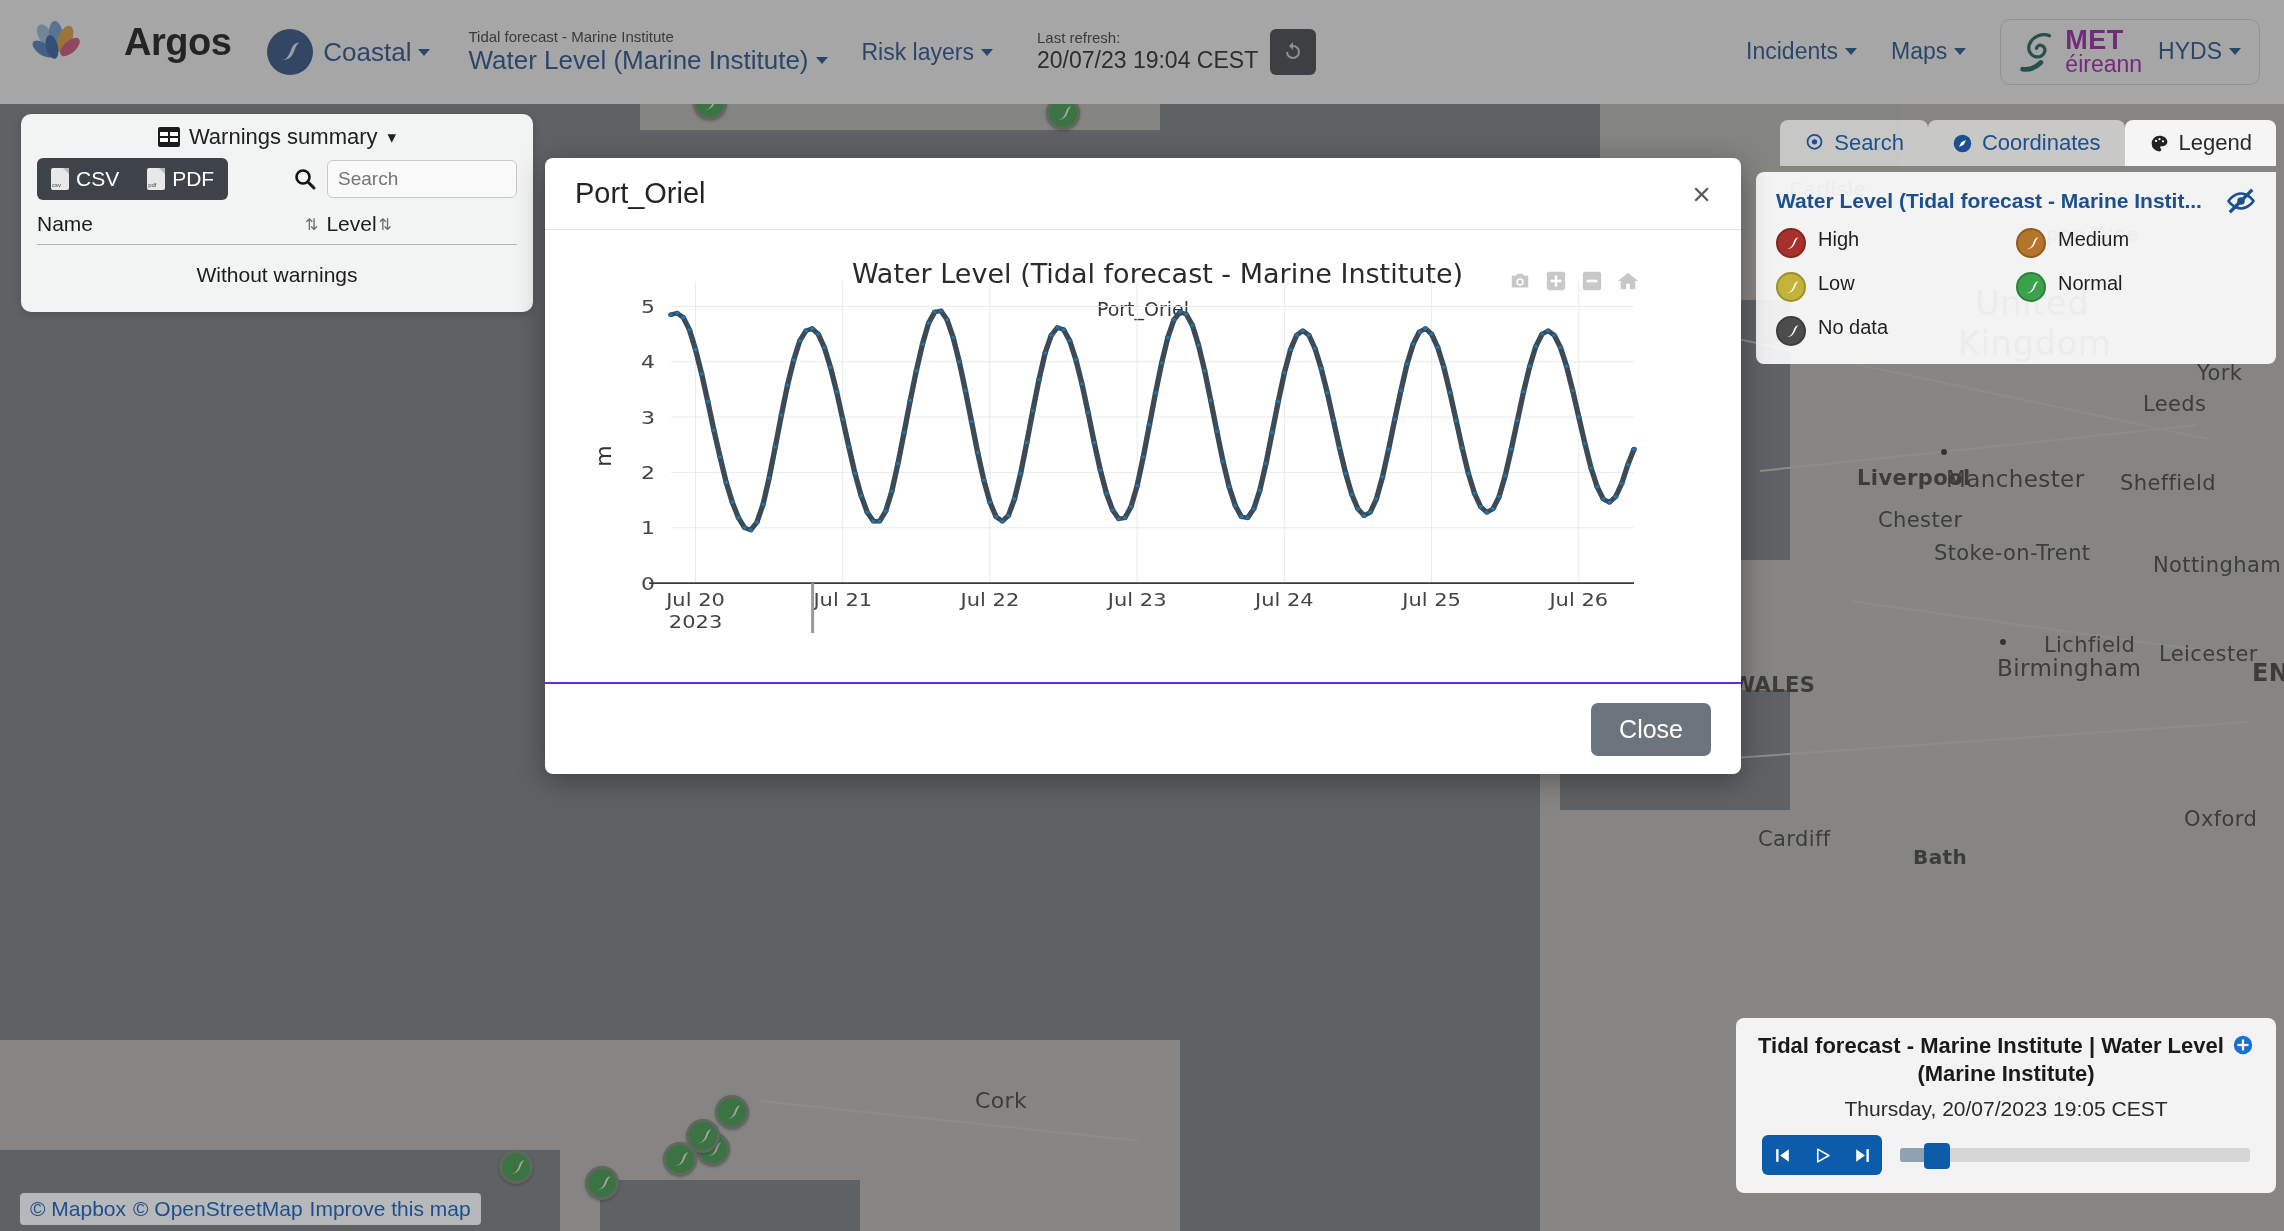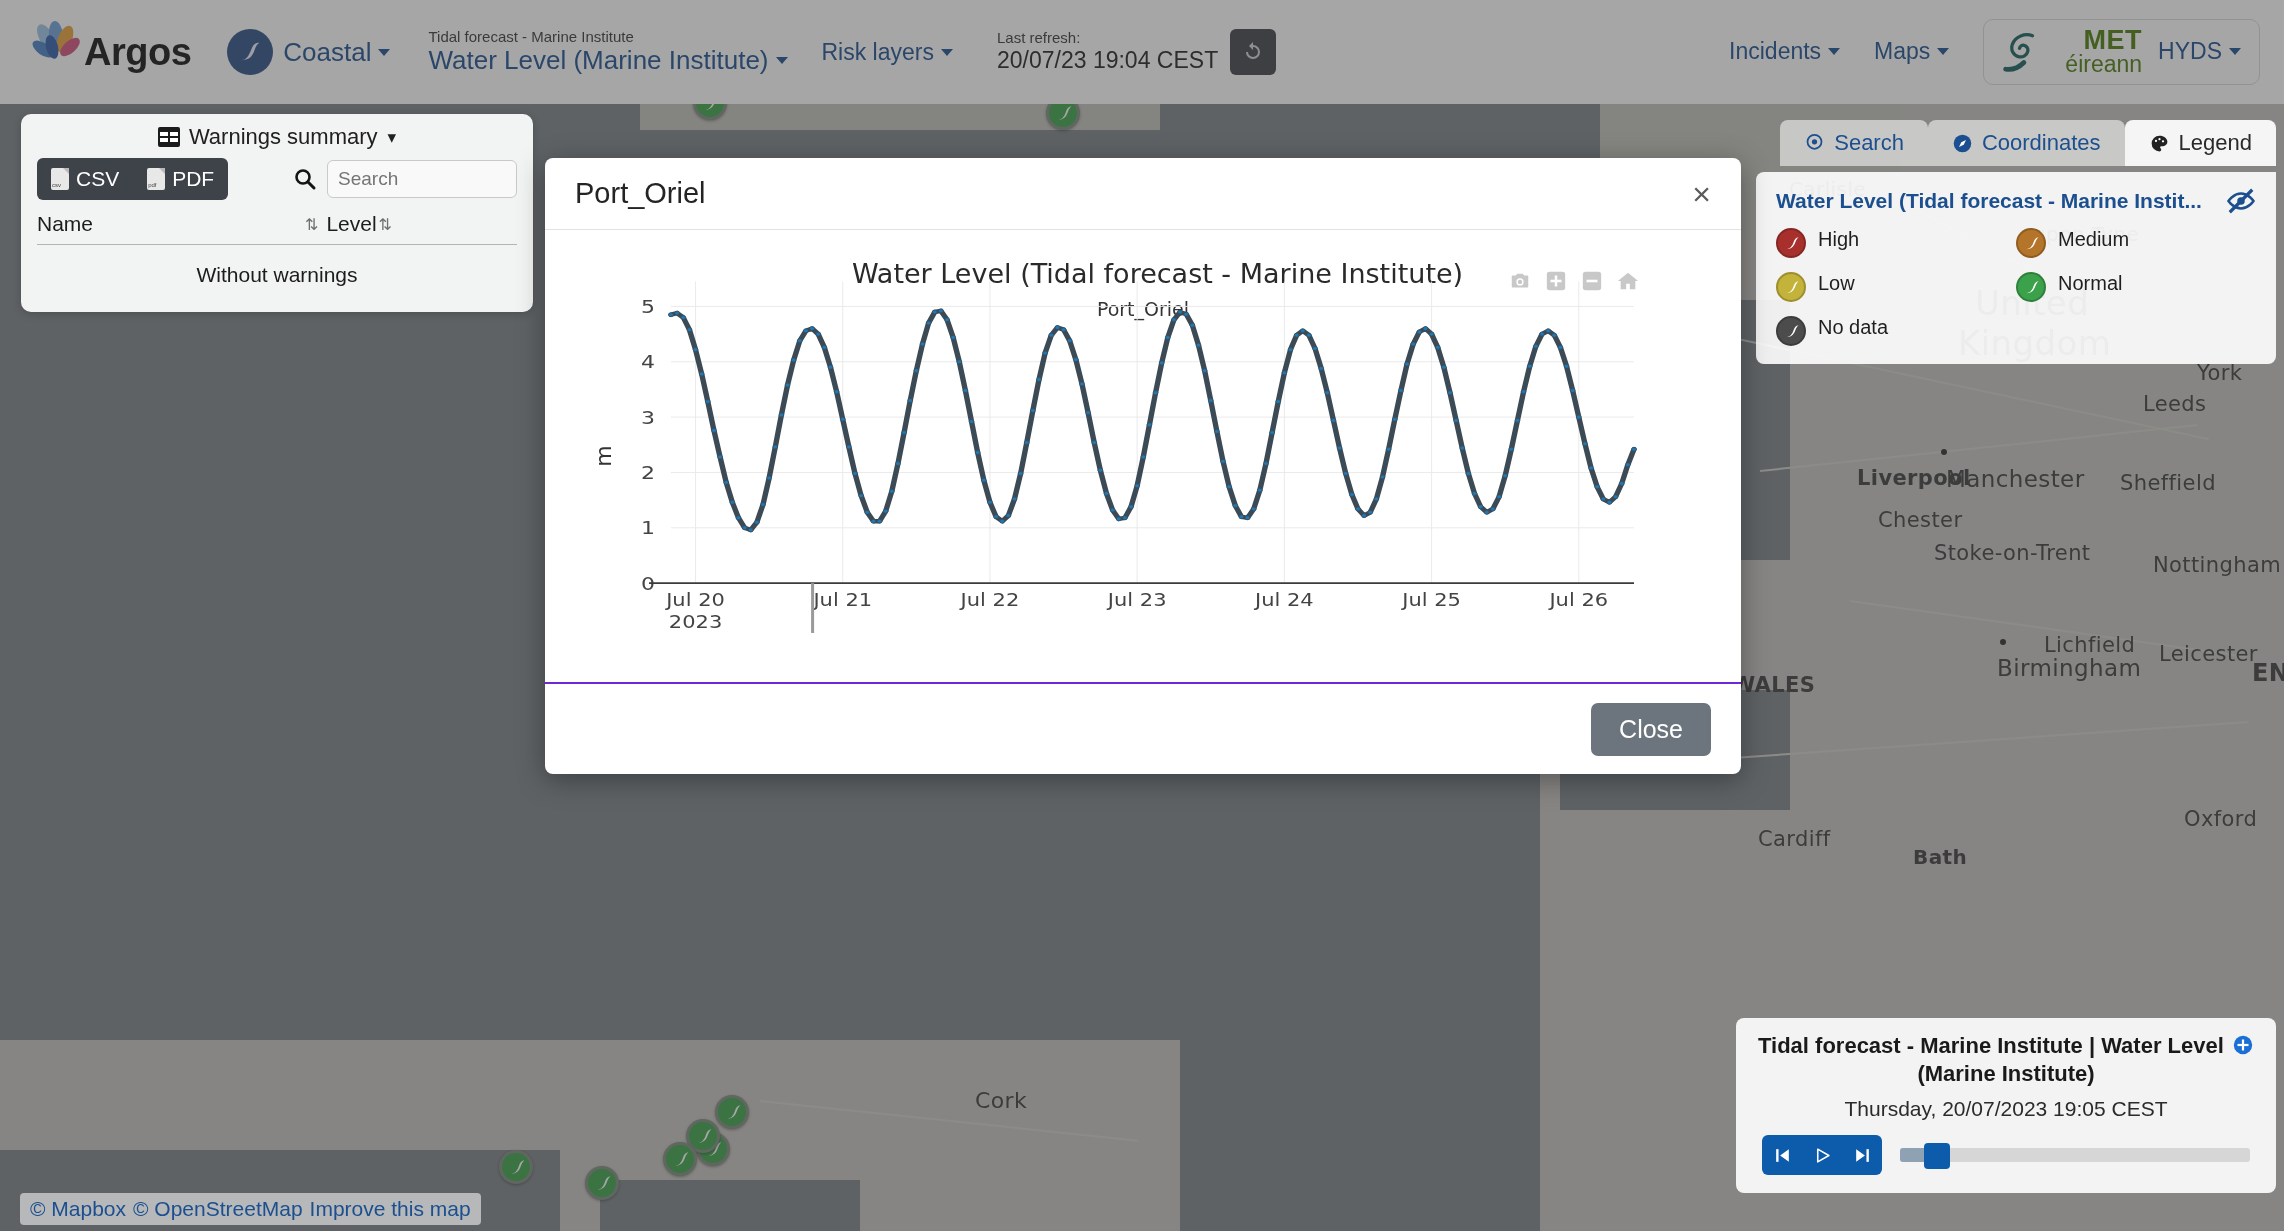--- a/index.html
+++ b/index.html
@@ -39,21 +39,21 @@
   .scrim { position: absolute; inset: 0; background: rgba(60,60,60,.45); }
 
   
   .header {
     position: absolute; top: 0; left: 0; width: 2284px; height: 104px;
     background: #fdfdfd; display: flex; align-items: center; z-index: 40;
   }
   .hdr-dim { position: absolute; inset: 0; background: rgba(60,60,60,.45); pointer-events: none; z-index: 1; }
   .hdr-inner { position: relative; display: flex; align-items: center; width: 100%; height: 100%; }
 
-  .brand { display: flex; align-items: center; margin-left: 26px; }
+  .brand { display: flex; align-items: flex-start; margin-left: 26px; gap: 40px; }
   .brand-mark { width: 56px; height: 62px; position: relative; }
   .brand-name { font-size: 38px; font-weight: 700; color: #111; letter-spacing: -.5px; margin-left: 2px; }
 
   .nav-item { display: flex; align-items: center; color: #1c4f8f; cursor: pointer; }
   .coastal-wrap { display: flex; align-items: center; margin-left: 36px; }
   .coastal-logo {
     width: 46px; height: 46px; border-radius: 50%; background: #2d4f86;
     display: flex; align-items: center; justify-content: center; margin-right: 10px;
   }
   .coastal-logo svg { width: 28px; height: 28px; }
@@ -77,21 +77,21 @@
   .refresh-btn svg { width: 24px; height: 24px; }
 
   .hdr-right { margin-left: auto; display: flex; align-items: center; margin-right: 24px; }
   .hdr-link { font-size: 23px; color: #1c4f8f; margin-right: 34px; display: flex; align-items: center; }
   .met-box {
     display: flex; align-items: center; border: 1px solid #d9d9d9; border-radius: 10px;
     padding: 8px 18px 8px 14px; background: transparent;
   }
   .met-logo { display: flex; align-items: center; }
   .met-swirl { width: 46px; height: 46px; }
-  .met-words { margin-left: 21px; line-height: .95; color: #4d7c0f; text-align: right; }
+  .met-words { margin-left: 4px; line-height: .95; color: #a21caf; }
   .met-words .m1 { font-size: 27px; font-weight: 700; letter-spacing: .5px; }
   .met-words .m2 { font-size: 23px; }
   .hyds { font-size: 23px; color: #1c4f8f; margin-left: 16px; display: flex; align-items: center; }
 
   
   .warnings-panel {
     position: absolute; left: 21px; top: 114px; width: 512px; height: 198px;
     background: rgba(255,255,255,.92); border-radius: 10px; z-index: 20;
     box-shadow: 0 2px 8px rgba(0,0,0,.18); padding: 10px 16px;
   }

